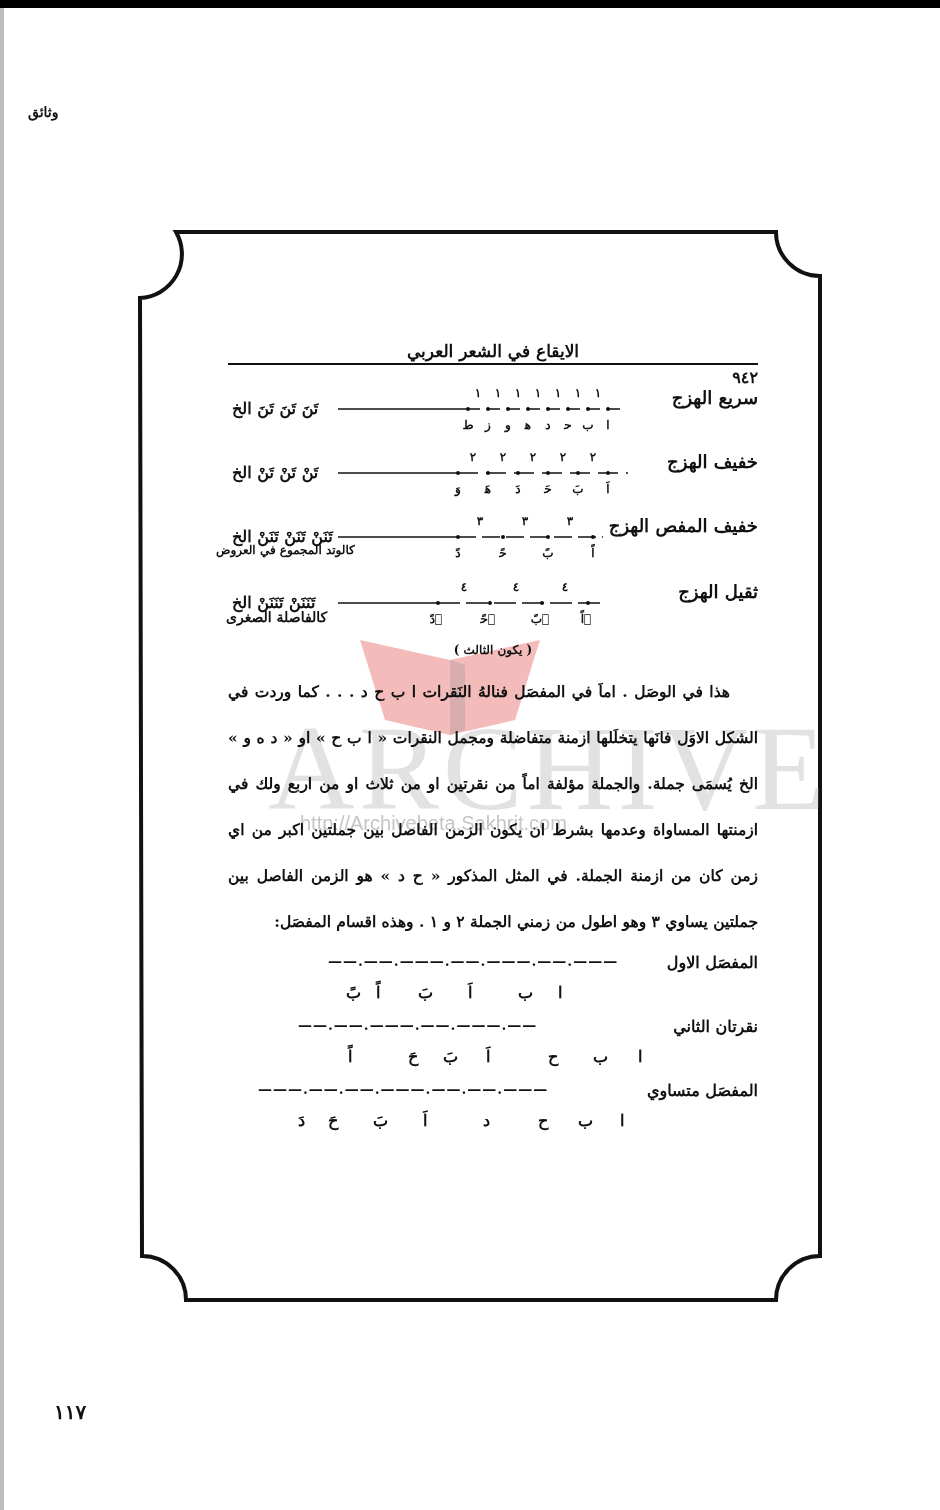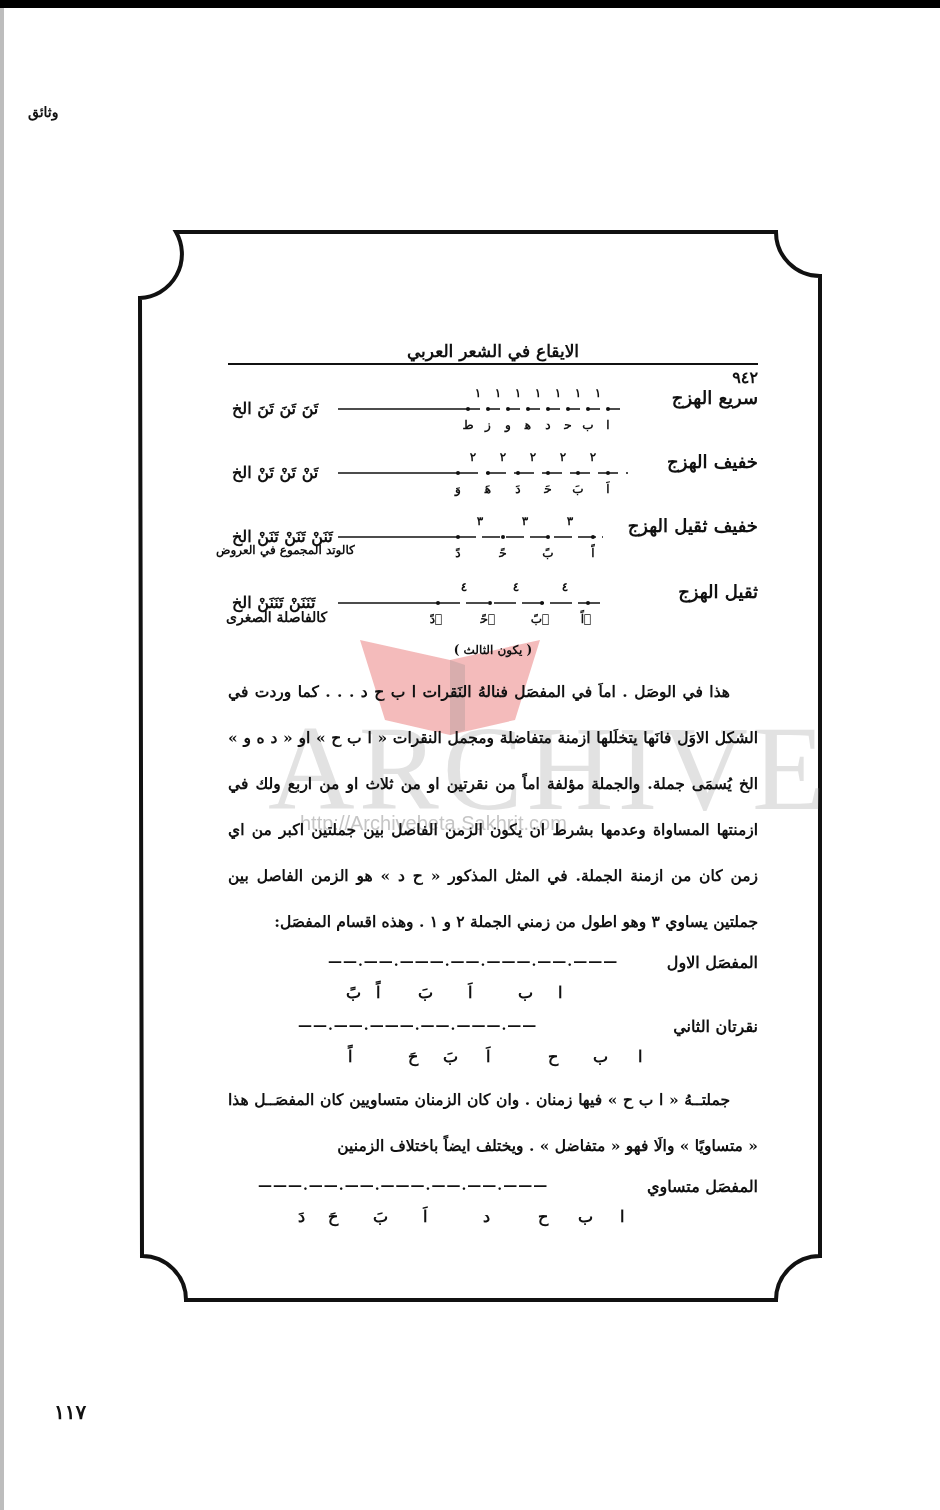--- a/index.html
+++ b/index.html
@@ -144,21 +144,21 @@
           <text x="180" y="50">دَ</text>
           <text x="210" y="50">ﺣَ</text>
           <text x="240" y="50">بَ</text>
           <text x="270" y="50">اَ</text>
         </g>
     </svg>
     <span class="meter-syll">تَنْ تَنْ تَنْ الخ</span>
   </div>
 
   <div class="meter-row" style="height:66px">
-    <span class="meter-name">خفيف ثقيل الهزج</span>
+    <span class="meter-name">خفيف المفص الهزج</span>
     <svg class="meter-line" style="left:110px" width="270" height="60">
       <line x1="0" y1="30" x2="120" y2="30" stroke="#111" stroke-width="1.5"></line>
       <line x1="120" y1="30" x2="265" y2="30" stroke="#111" stroke-width="1.5" stroke-dasharray="18 6"></line>
       <g fill="#111">
           <circle cx="120" cy="30" r="2"></circle>
           <circle cx="165" cy="30" r="2"></circle>
           <circle cx="210" cy="30" r="2"></circle>
           <circle cx="255" cy="30" r="2"></circle>
         </g>
       <g font-size="12" font-weight="bold" fill="#111" text-anchor="middle">
@@ -227,21 +227,20 @@
   </div>
   <div class="fasl-letters">
     <span style="left:120px">اً</span>
     <span style="left:180px">حَ</span>
     <span style="left:215px">بَ</span>
     <span style="left:258px">اَ</span>
     <span style="left:320px">ح</span>
     <span style="left:365px">ب</span>
     <span style="left:410px">ا</span>
   </div>
-  <p class="para indent" style="margin:4px 0 0 0">جملتــهُ « ا ب ح » فيها زمنان . وان كان الزمنان متساويين كان المفصَــل هذا « متساويًا » والَا فهو « متفاضل » . ويختلف ايضاً باختلاف الزمنين</p>
 
   <div class="fasl-row">
     <span class="fasl-label">المفصَل متساوي</span>
     <span style="position:absolute;left:30px;top:2px;direction:ltr;font-size:14px;font-weight:bold;letter-spacing:1px">———.——.——.———.——.——.———</span>
   </div>
   <div class="fasl-letters">
     <span style="left:70px">دَ</span>
     <span style="left:100px">حَ</span>
     <span style="left:145px">بَ</span>
     <span style="left:195px">اَ</span>

